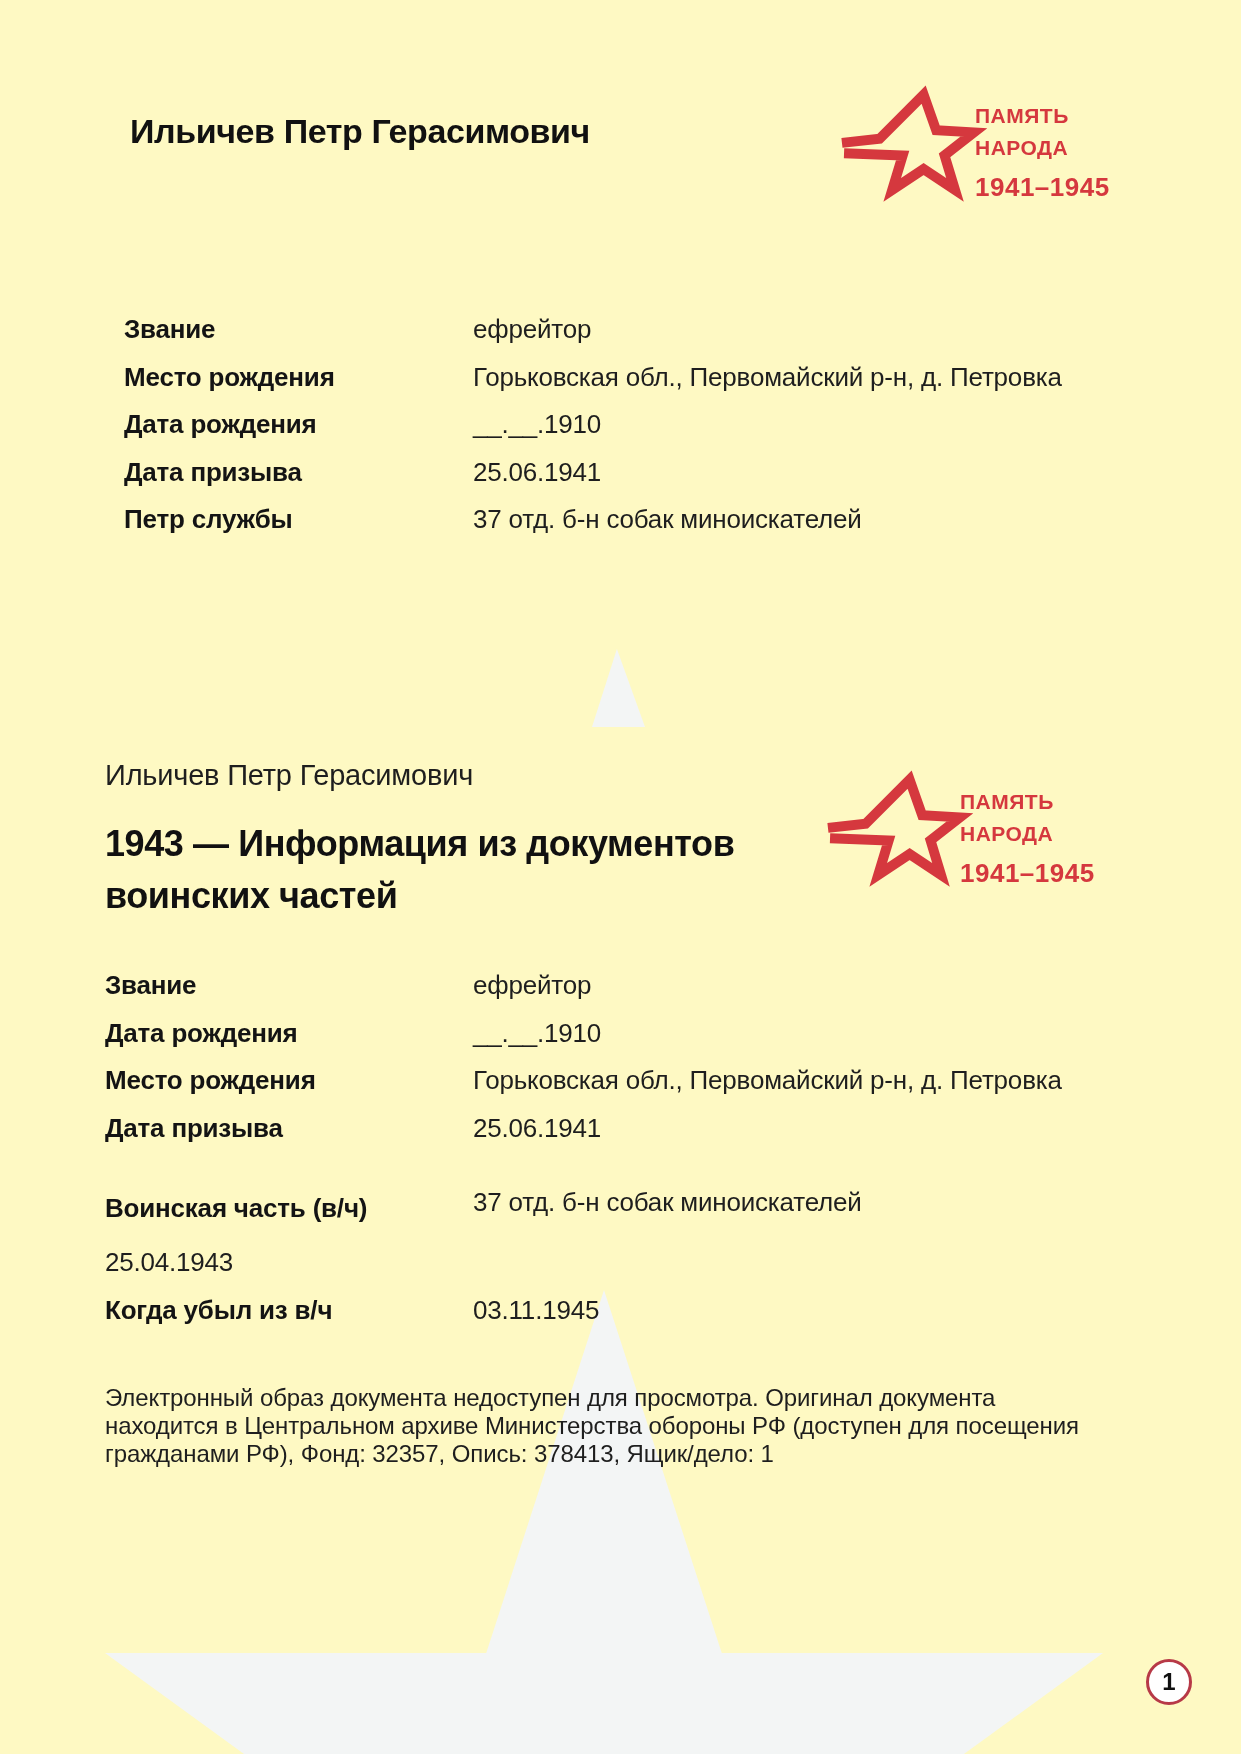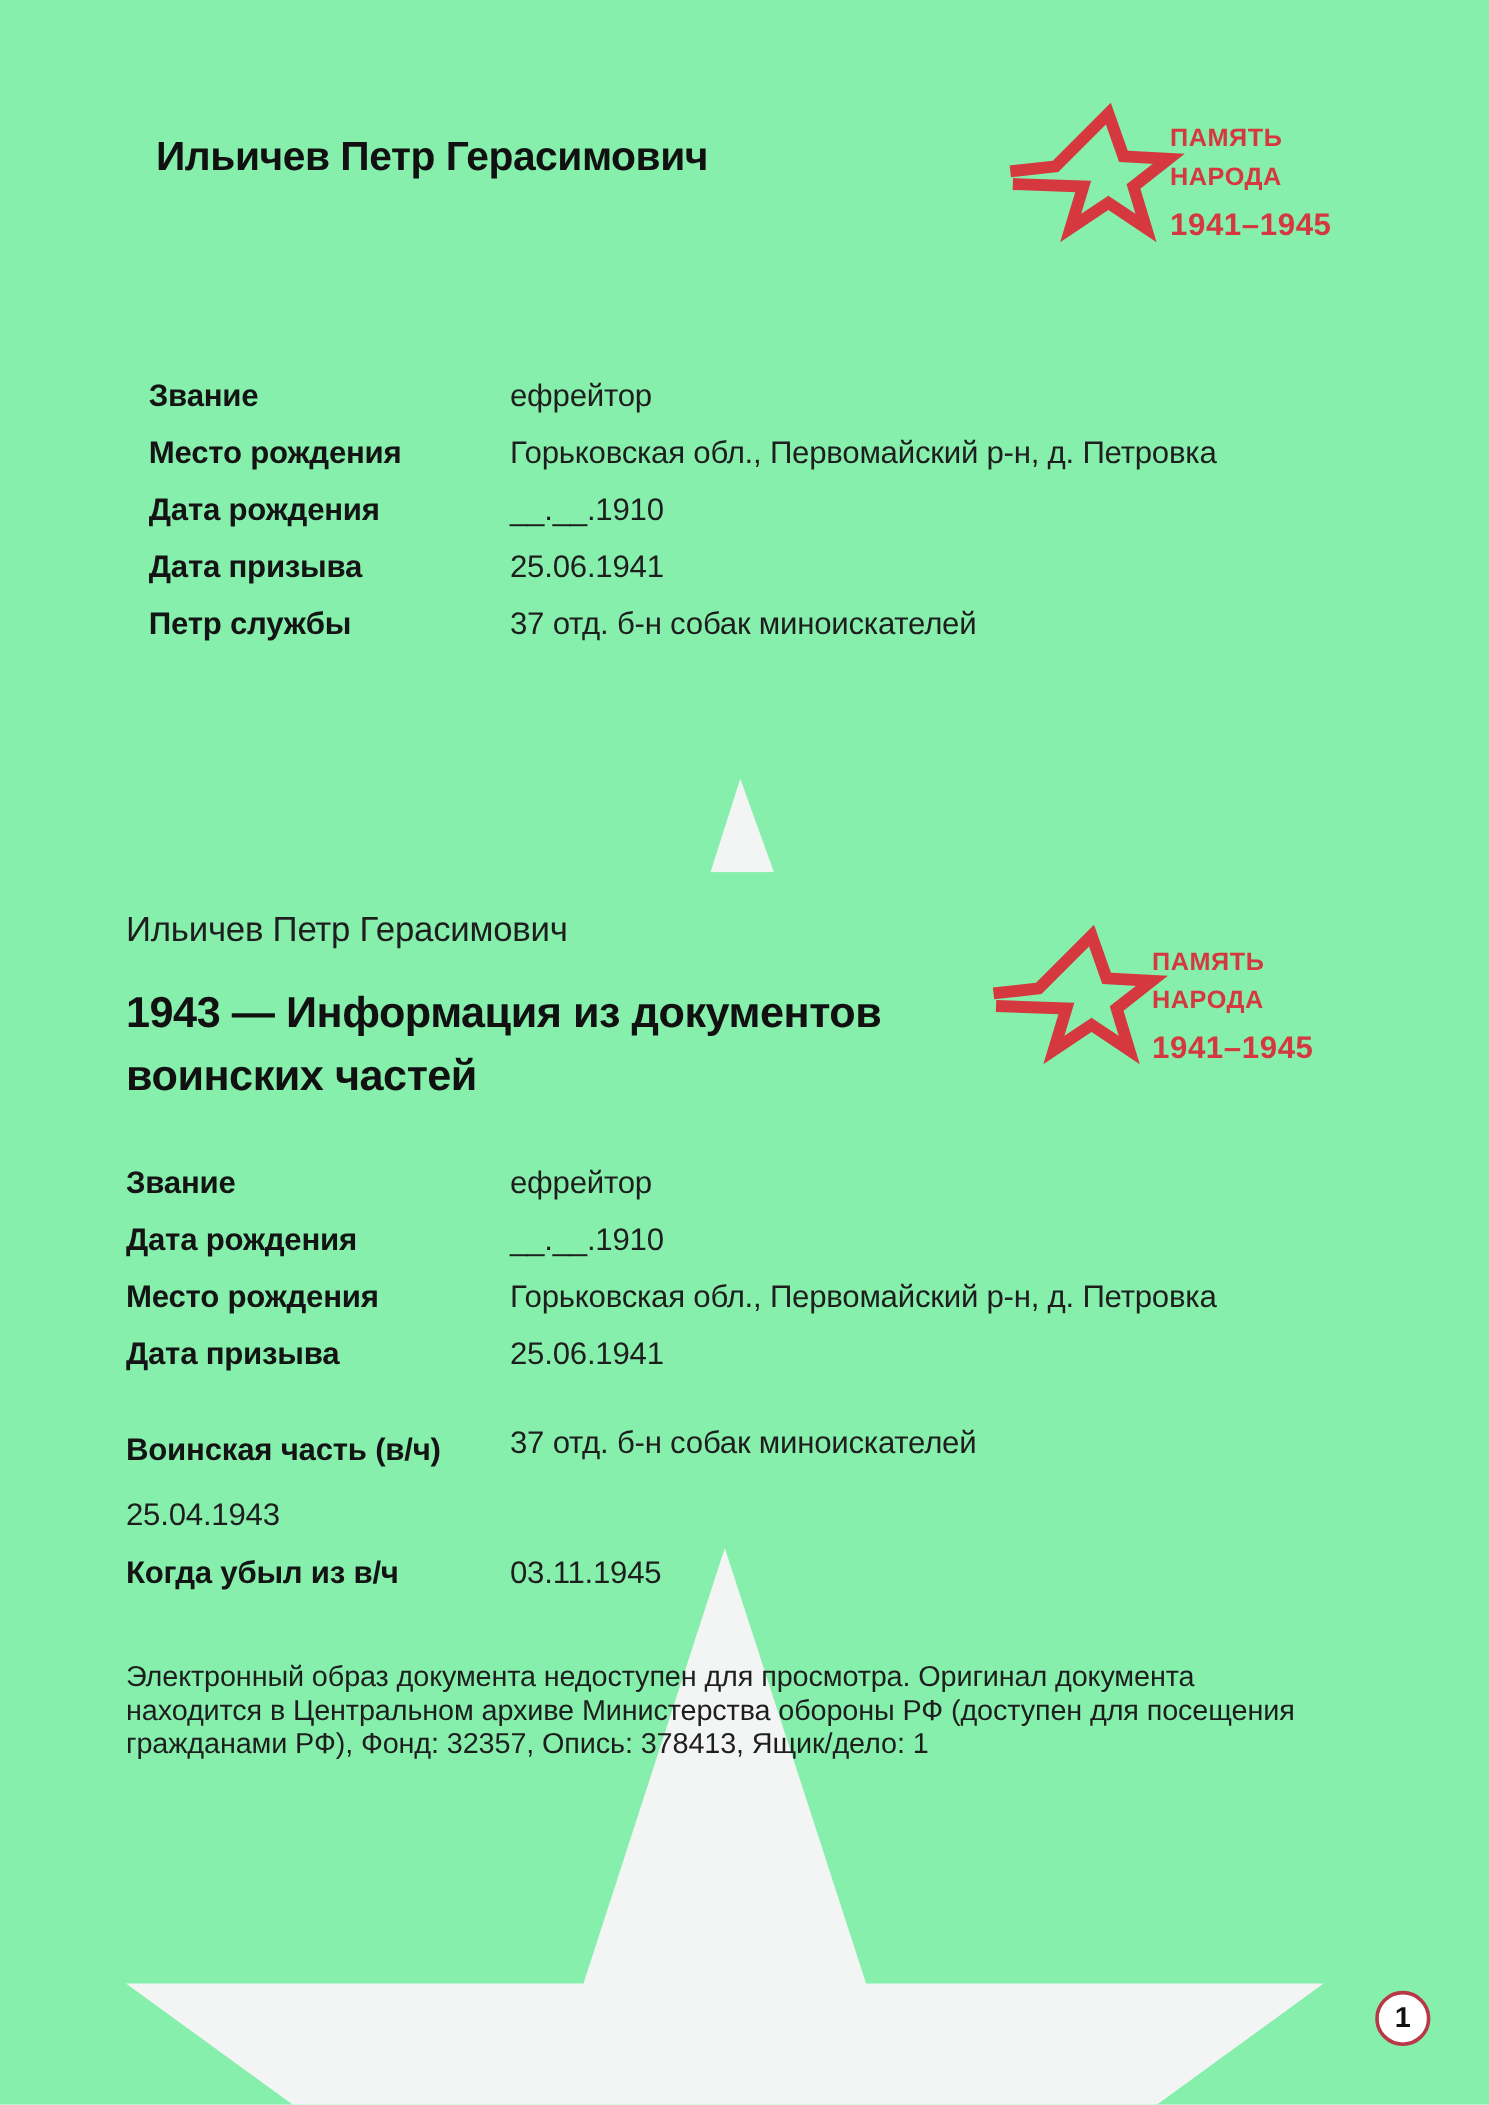--- a/index.html
+++ b/index.html
@@ -1,19 +1,19 @@
 <!DOCTYPE html>
 <html><head>
 <meta charset="utf-8">
 <style>
   html,body{margin:0;padding:0;background:#ffffff;}
   .page{
     position:relative;
     width:1241px;height:1754px;
-    background:#86efac;
+    background:#fef9c3;
     overflow:hidden;
     font-family:"Liberation Sans","DejaVu Sans",sans-serif;
     color:#1c1c1c;
   }
   .abs{position:absolute;}
   
   .wm{position:absolute;background:#f3f5f5;z-index:0;}
   .wm-tip{
     left:592px;top:649px;width:53px;height:78px;
     clip-path:polygon(47% 0%,0% 100%,100% 100%);
@@ -23,21 +23,21 @@
     clip-path:polygon(50% 0%,61.8% 38.2%,100% 38.2%,69.1% 61.8%,80.9% 100%,50% 76.4%,19.1% 100%,30.9% 61.8%,0% 38.2%,38.2% 38.2%);
   }
   .content{position:relative;z-index:1;}
   
   .title1{
     left:130px;top:112px;
     font-size:34px;font-weight:bold;letter-spacing:-0.4px;color:#111;
   }
   .table1{left:124px;top:312px;width:1000px;}
   .table2{left:105px;top:968px;width:1030px;}
-  .trow{display:grid;align-items:start;}
+  .trow{display:grid;align-items:start;gap:48px;}
   .table1 .trow{grid-template-columns:301px 1fr;height:47.5px;}
   .table2 .trow{grid-template-columns:320px 1fr;height:47.5px;}
   .table2 .trow.tall{height:87px;}
   .tlabel{font-weight:bold;font-size:26px;line-height:34px;letter-spacing:-0.2px;color:#141414;}
   .tlabel span{display:inline-block;max-width:270px;margin-top:33px;}
   .tvalue{font-size:26px;line-height:34px;letter-spacing:-0.2px;color:#1e1e1e;}
   .trow.tall .tvalue{align-self:center;}
   
   .name2{
     left:105px;top:758px;

